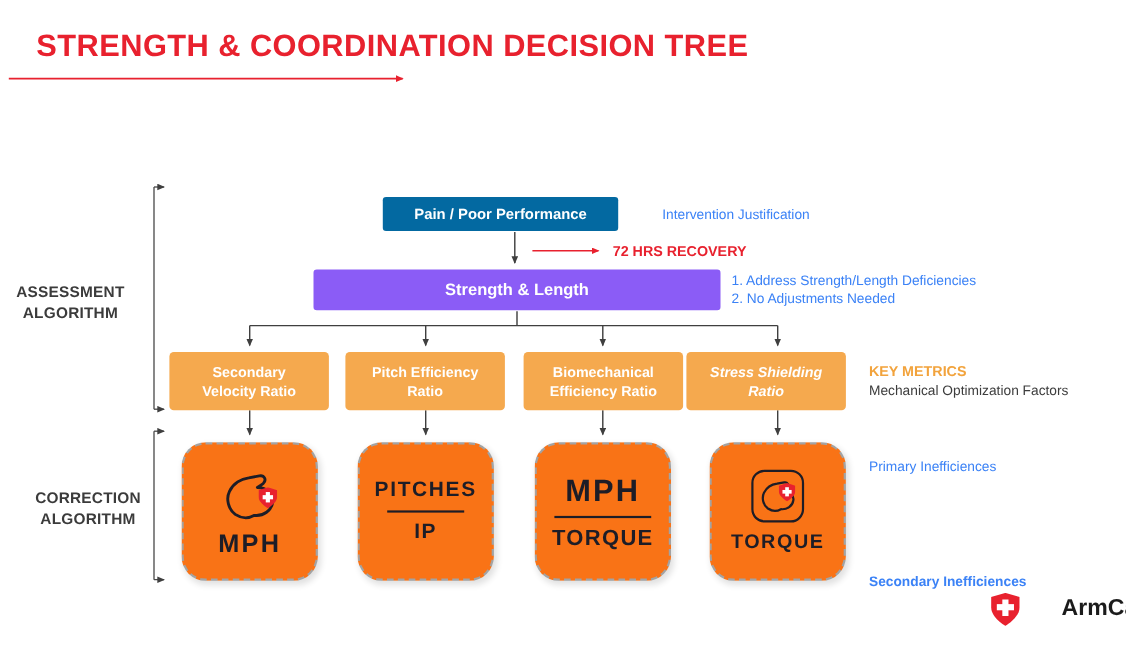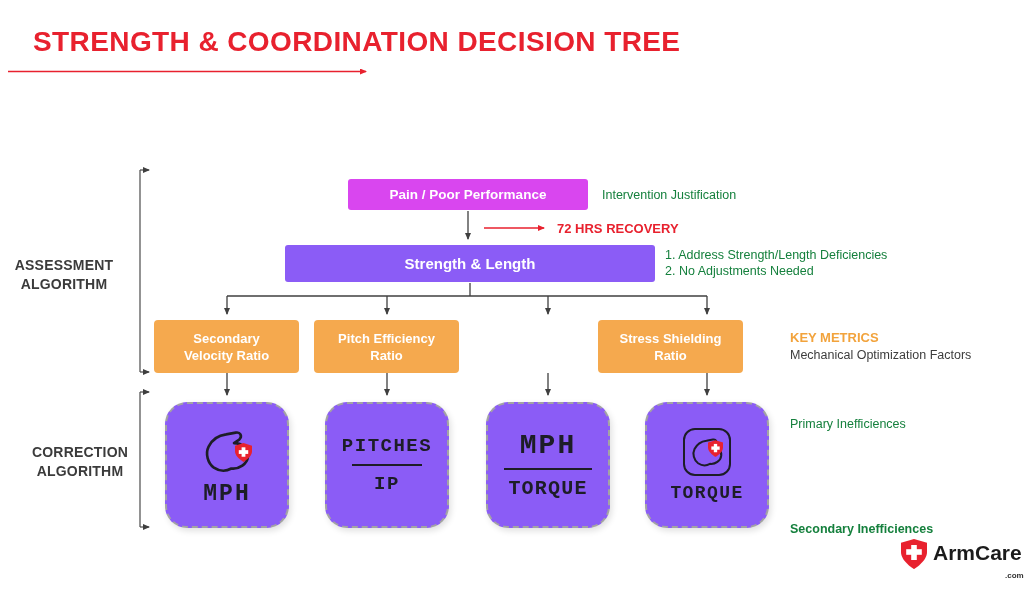--- a/index.html
+++ b/index.html
@@ -6,37 +6,37 @@
   body { background: #ffffff; font-family: "Liberation Sans", sans-serif; }
   .stage { position: relative; width: 1024px; height: 598px; background: #ffffff; overflow: hidden; }
 
   .connectors { position: absolute; left: 0; top: 0; pointer-events: none; }
 
   .title { position: absolute; left: 33px; top: 26px; font-size: 28px; font-weight: 800;
            color: #E8212E; letter-spacing: 0.4px; white-space: nowrap; }
 
   .node { position: absolute; display: flex; align-items: center; justify-content: center;
           color: #ffffff; font-weight: 700; border-radius: 3px; text-align: center; }
-  .blue-box { left: 348px; top: 179px; width: 240px; height: 31px; background: #d946ef; font-size: 13.5px; }
+  .blue-box { left: 348px; top: 179px; width: 214px; height: 31px; background: #0369a1; font-size: 13.5px; }
   .red-box  { left: 285px; top: 245px; width: 370px; height: 37px; background: #8b5cf6; font-size: 15px; }
 
   .metric { position: absolute; top: 320px; width: 145px; height: 53px; background: #F5A94E;
             border-radius: 4px; color: #ffffff; font-weight: 700; font-size: 13px; line-height: 17px;
             display: flex; align-items: center; justify-content: center; text-align: center;
             white-space: pre-line; }
 
-  .note { position: absolute; color: #15803d; font-size: 12.5px; white-space: nowrap; }
+  .note { position: absolute; color: #3b82f6; font-size: 12.5px; white-space: nowrap; }
   .note-dark { color: #3d3d3d; }
   .recovery { position: absolute; left: 557px; top: 221px; color: #E8212E; font-weight: 700; font-size: 13px; }
   .keymetrics-title { position: absolute; left: 790px; top: 330px; color: #F2A33C; font-weight: 700; font-size: 13px; }
 
-  .card { position: absolute; top: 402px; width: 124px; height: 126px; background: #8b5cf6;
+  .card { position: absolute; top: 402px; width: 124px; height: 126px; background: #f97316;
           border: 2px dashed #A3A3A3; border-radius: 22px;
           display: flex; flex-direction: column; align-items: center; justify-content: center;
-          box-shadow: 2px 3px 6px rgba(0,0,0,0.12); font-family: Liberation Mono, monospace; }
+          box-shadow: 2px 3px 6px rgba(0,0,0,0.12); }
   .card-text { color: #1d1d27; letter-spacing: 2px; font-weight: 600; }
   .c1-text { font-size: 23px; margin-top: 2px; }
   .c2-text { font-size: 19px; letter-spacing: 1.5px; }
   .c3-top  { font-size: 28px; }
   .c3-bot  { font-size: 20px; letter-spacing: 1.2px; }
   .c4-text { font-size: 18px; letter-spacing: 1.4px; margin-top: 7px; }
   .frac-line { border-top: 2px solid #1d1d27; margin: 7px 0; }
   .frac-line.short { width: 70px; }
   .frac-line.long  { width: 88px; }
 
@@ -45,21 +45,21 @@
   .icon-box { position: relative; width: 48px; height: 48px; border: 2.5px solid #1d1d27;
               border-radius: 12px; display: flex; align-items: center; justify-content: center; }
   .icon-box .shield-badge { position: absolute; right: 6px; top: 10px; }
 
   .algo-label { position: absolute; width: 110px; text-align: center; color: #3b3b3b;
                 font-weight: 700; font-size: 14px; line-height: 19px; white-space: pre-line;
                 letter-spacing: 0.2px; }
 
   .logo { position: absolute; left: 901px; top: 539px; display: flex; align-items: flex-start; gap: 6px; }
   .logo-textwrap { position: relative; line-height: 27px; font-size: 21px; color: #1b1b1b; }
-  .logo-bold { font-weight: 800; }
+  .logo-bold { font-weight: 800; margin-left: 32px; }
   .logo-light { font-weight: 700; margin-top: 32px; }
   .logo-tld { position: absolute; right: -2px; top: 23px; font-size: 8px; font-weight: 700; color: #333333; }
 </style>
 </head>
 <body>
 
 <div class="stage">
 
   <svg class="connectors" width="1024" height="598" viewBox="0 0 1024 598">
     <defs>
@@ -106,21 +106,23 @@
   <div class="recovery">72 HRS RECOVERY</div>
 
   <div class="node red-box">Strength &amp; Length</div>
   <div class="note" style="left:665px; top:248px;">1. Address Strength/Length Deficiencies</div>
   <div class="note" style="left:665px; top:264px;">2. No Adjustments Needed</div>
 
   <div class="metric" style="left:154px;">Secondary
 Velocity Ratio</div>
   <div class="metric" style="left:314px;">Pitch Efficiency
 Ratio</div>
-  <div class="metric" style="left:598px;">Stress Shielding
+  <div class="metric" style="left:476px;">Biomechanical
+Efficiency Ratio</div>
+  <div class="metric" style="left:624px;font-style:italic;">Stress Shielding
 Ratio</div>
 
   <div class="keymetrics-title">KEY METRICS</div>
   <div class="note note-dark" style="left:790px; top:348px;">Mechanical Optimization Factors</div>
 
   <div class="card" style="left:165px;">
     <div class="icon-wrap">
       <svg viewBox="0 0 64 64" width="56" height="56">
         <path d="M17 51 C10 46 7 35 11 27 C15 19 23 14 31 13 L42 11 C47 10 50 15 46 19 L40 23 C50 23 57 30 56 38 C55 47 46 53 37 52 C30 56 23 55 17 51 Z" fill="none" stroke="#1d1d27" stroke-width="3" stroke-linejoin="round" stroke-linecap="round"></path>
       </svg>

